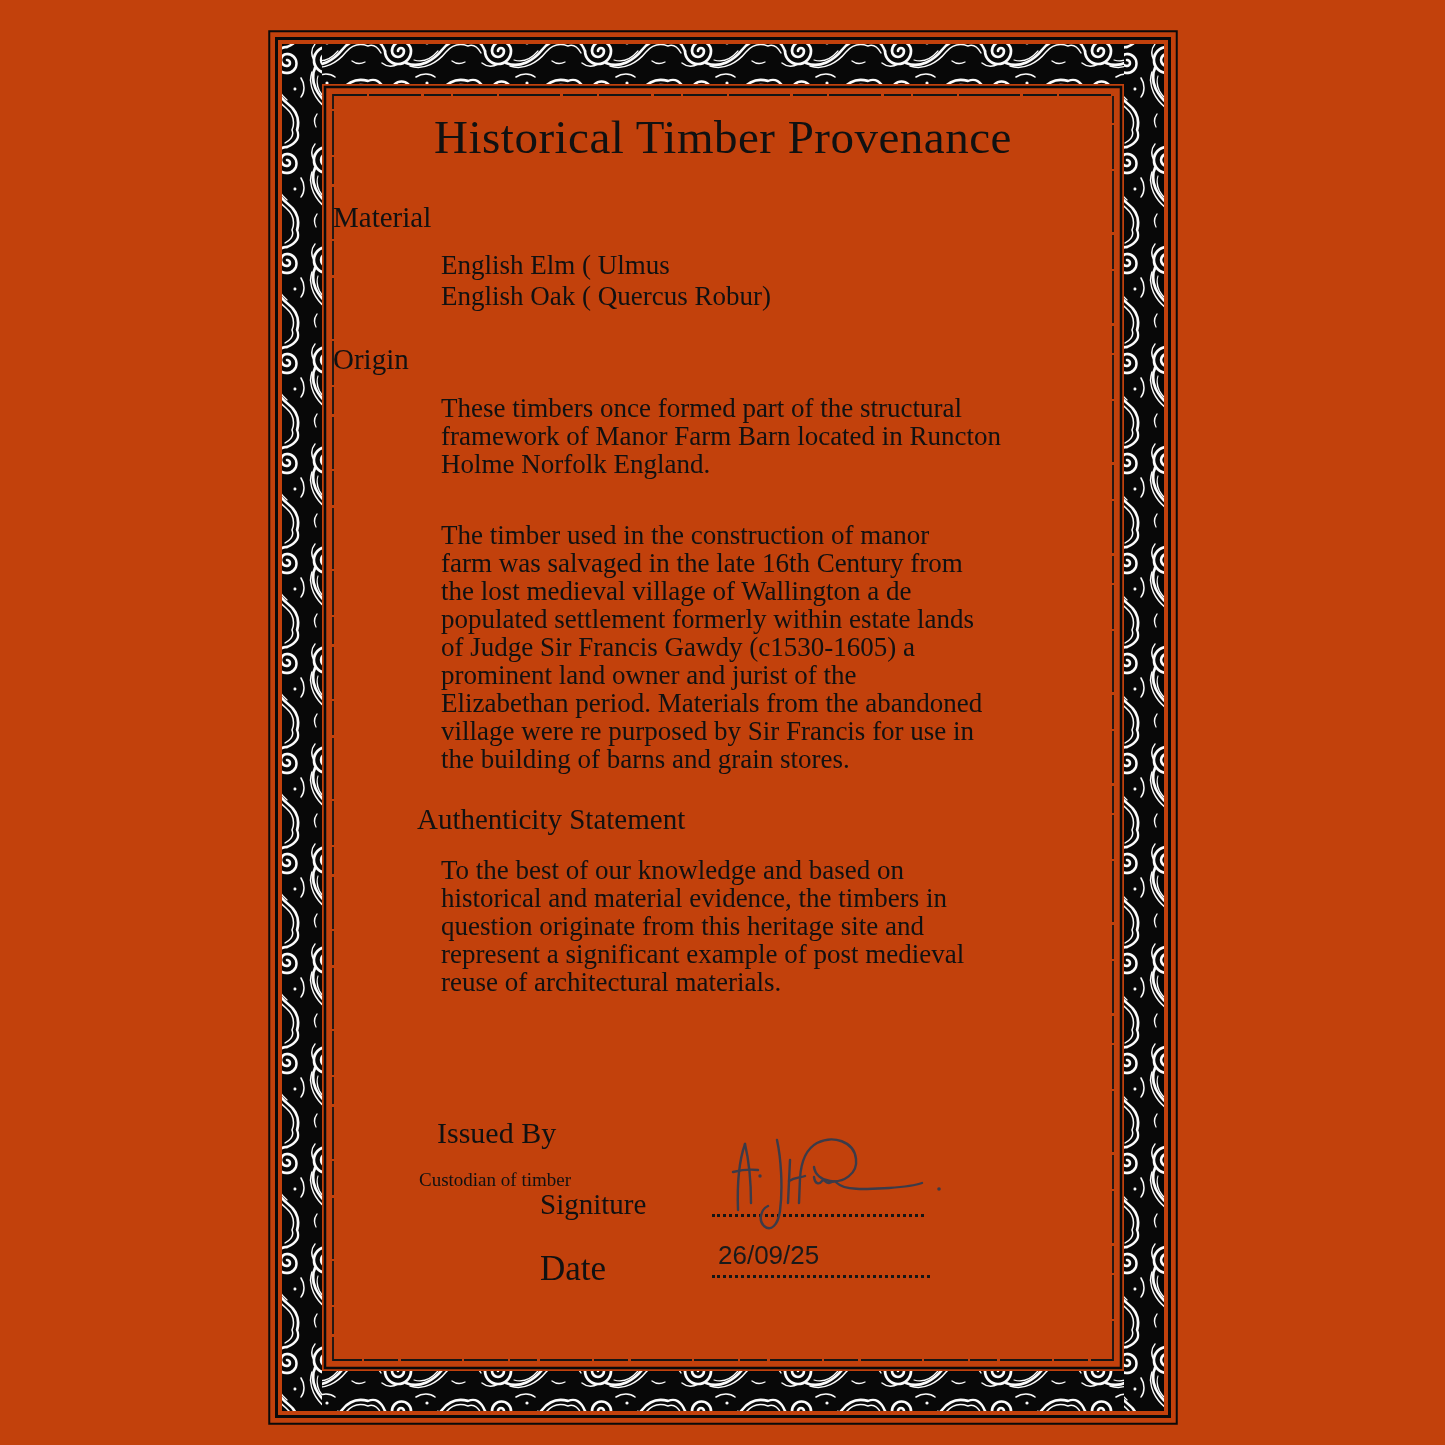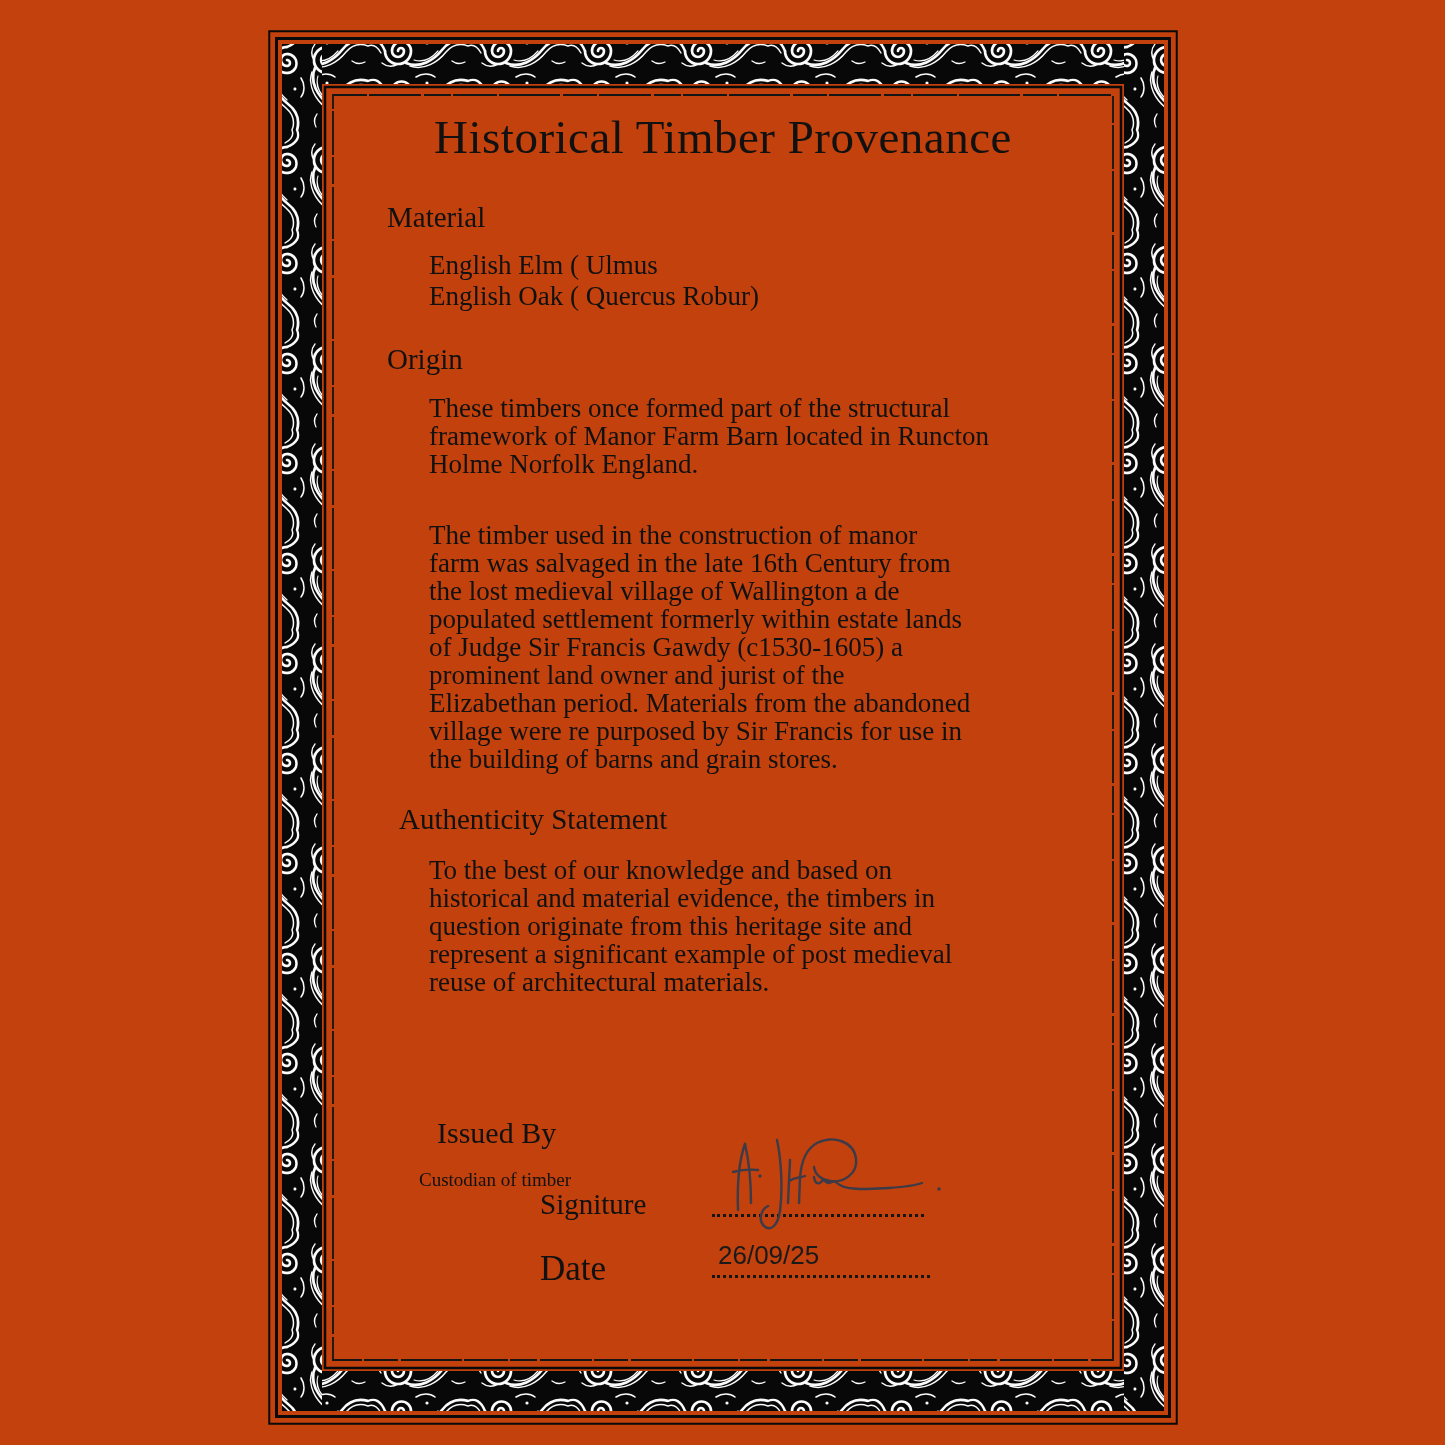--- a/index.html
+++ b/index.html
@@ -2,31 +2,31 @@
 <html><head>
 <meta charset="utf-8">
 <style>
   html,body{margin:0;padding:0;background:#ffffff;}
   .page{position:relative;width:1445px;height:1445px;background:#c2410c;overflow:hidden;
         font-family:"Liberation Serif",serif;color:#111;}
   .frame{position:absolute;left:268px;top:30px;width:910px;height:1395px;}
   .content{position:absolute;left:333px;top:97px;width:780px;height:1290px;}
   .title{margin:12px 0 0;text-align:center;font-size:47px;line-height:56px;font-weight:normal;
          letter-spacing:.5px;}
-  .sec h2{font-size:29px;line-height:34px;font-weight:normal;margin:0;padding-left:54px;}
-  .sec p{font-size:27px;line-height:28px;margin:4px;padding-left:92px;white-space:pre-line;}
+  .sec h2{font-size:29px;line-height:34px;font-weight:normal;margin:0;}
+  .sec p{font-size:27px;line-height:28px;margin:16px;padding-left:92px;white-space:pre-line;}
   .sec-material{margin-top:35px;}
   .sec-material p{margin-top:16px;line-height:31px;}
   .sec-origin{margin-top:30px;}
   .sec-origin p{margin-top:18px;}
   .sec-hp{margin-top:43px;}
   .sec-hp h2{padding-left:58px;}
   .sec-hp p{margin-top:16px;}
   .sec-auth{margin-top:29px;}
-  .sec-auth h2{padding-left:66px;}
+  .sec-auth h2{padding-left:84px;}
   .sec-auth p{margin-top:20px;}
   .issued{position:absolute;left:86px;top:1000px;}
   .issued h3{margin:18px;font-size:30px;line-height:36px;font-weight:normal;}
   .custodian{margin-top:1px;font-size:19px;line-height:22px;}
   .sig-label{position:absolute;left:207px;top:1090px;font-size:29px;line-height:34px;}
   .sig-line{position:absolute;left:379px;top:1084px;width:212px;height:33px;
             border-bottom:3px dotted #151515;}
   .sig-svg{position:absolute;left:360px;top:1036px;width:260px;height:100px;}
   .date-label{position:absolute;left:207px;top:1155px;font-size:35px;line-height:34px;}
   .date-wrap{position:absolute;left:379px;top:1142px;width:218px;height:36px;

